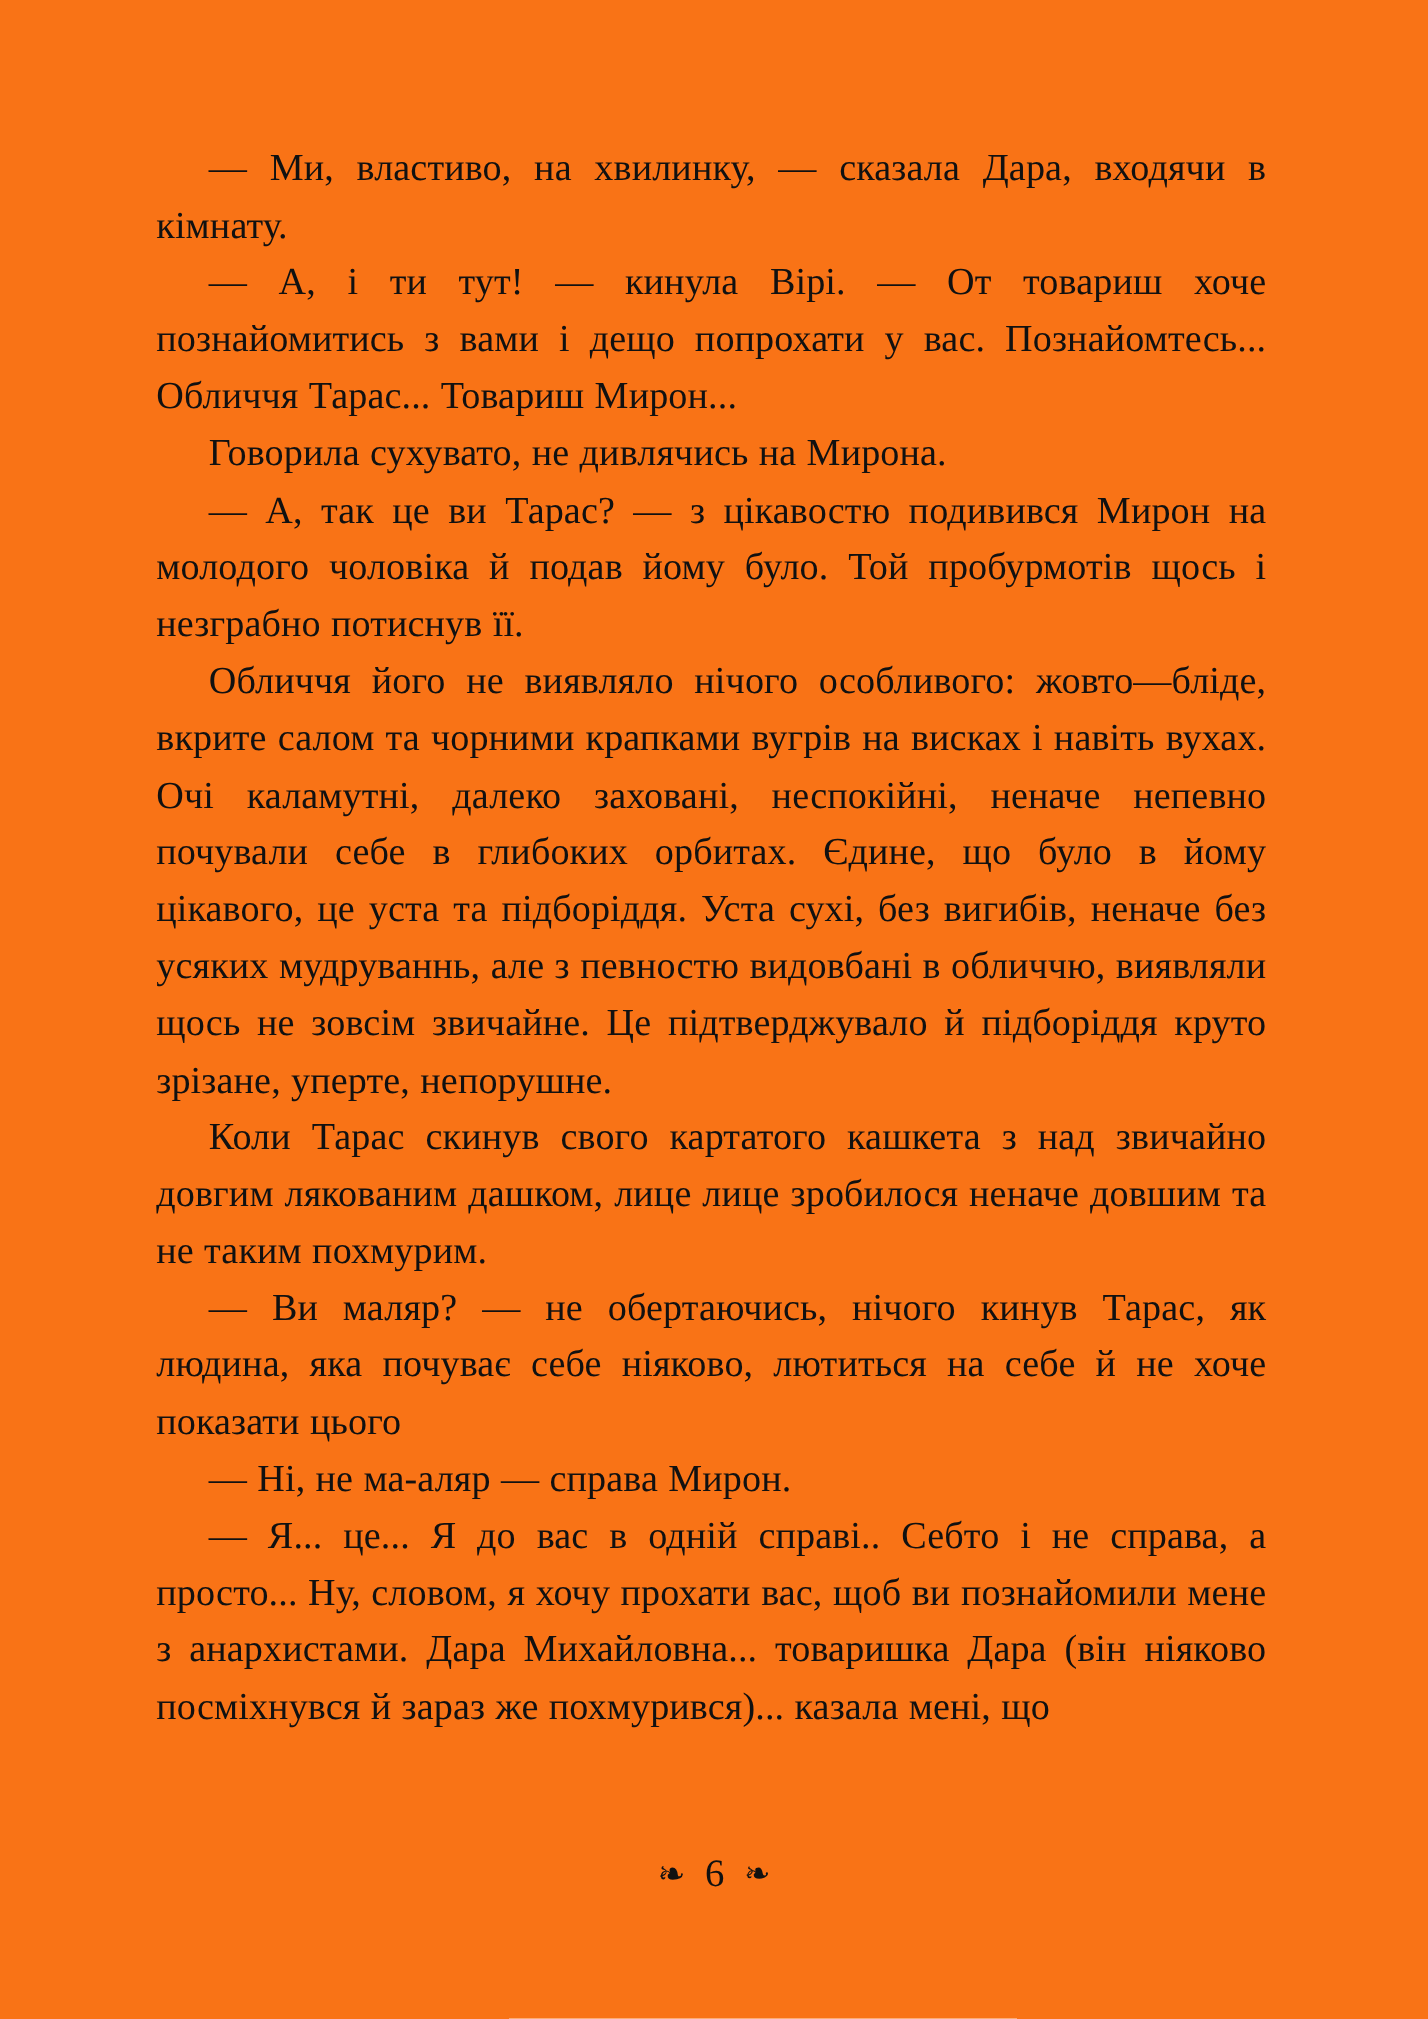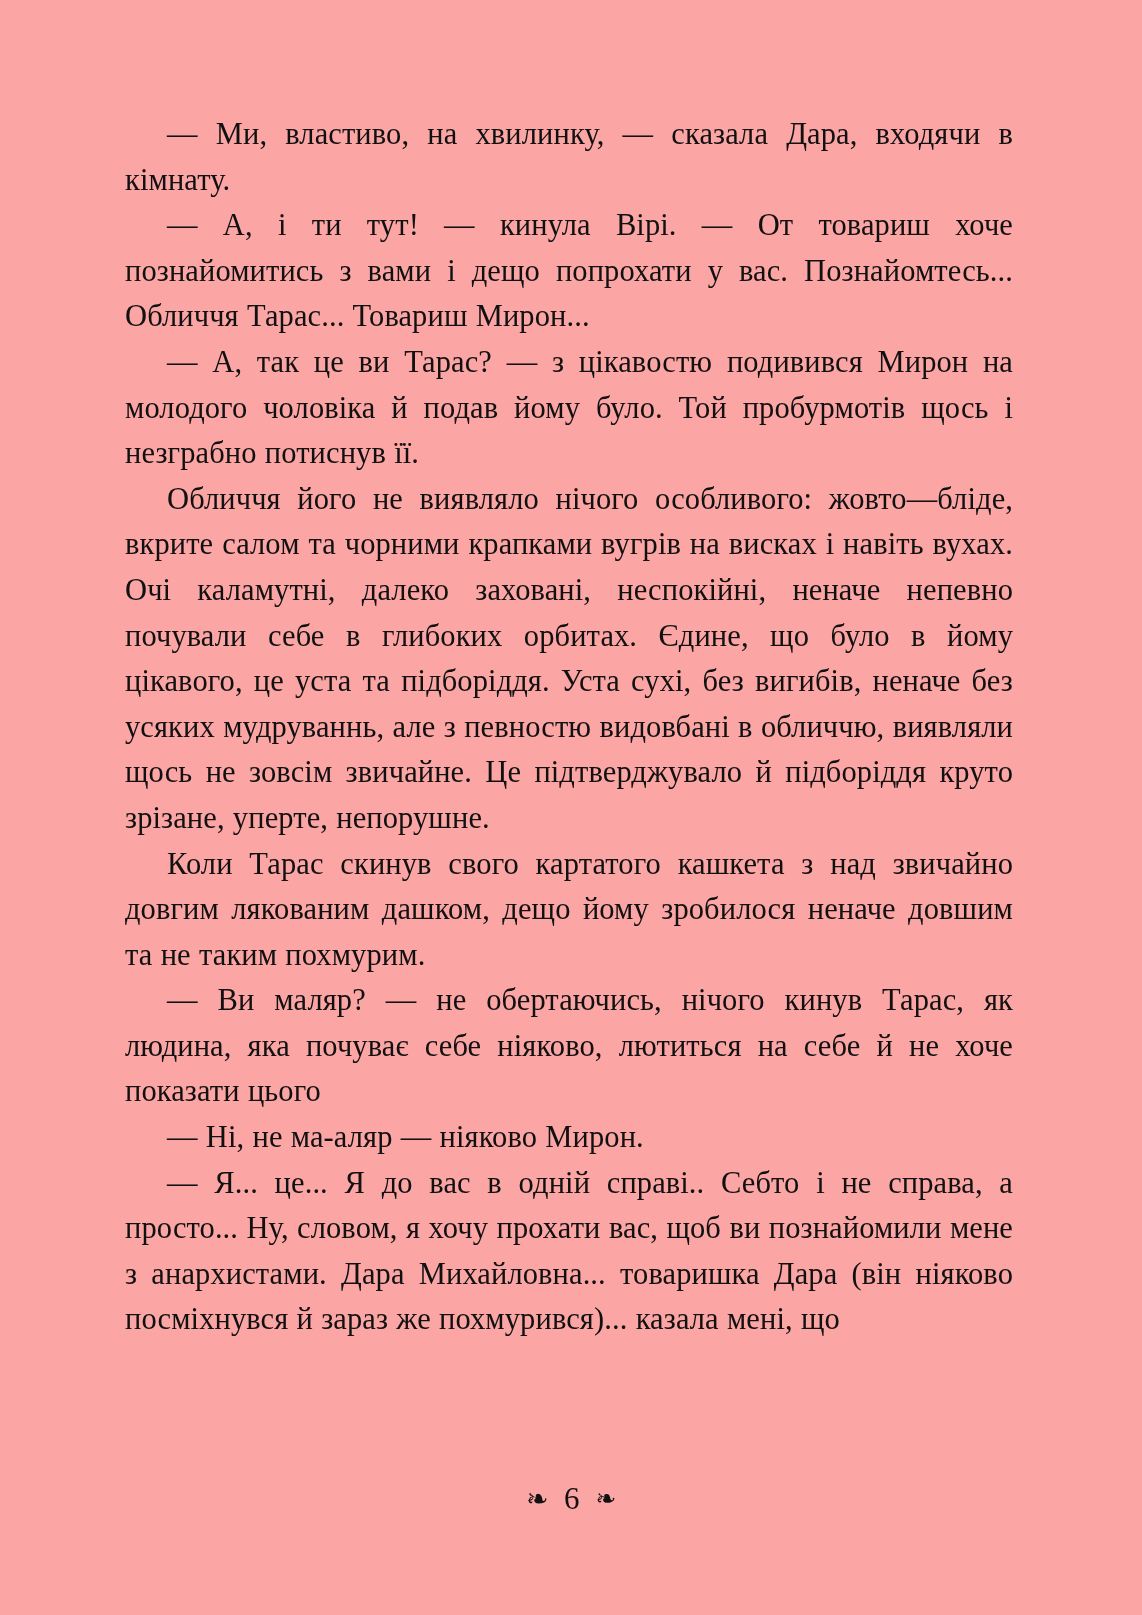--- a/index.html
+++ b/index.html
@@ -17,21 +17,21 @@
     position: relative;
     overflow: hidden;
   }
 
   .page {
     position: absolute;
     left: 0;
     top: 0;
     width: 1142px;
     height: 1615px;
-    background: #fca5a5;
+    background: #f97316;
   }
 
   .text-block {
     position: absolute;
     left: 125px;
     top: 112px;
     width: 888px;
   }
 
   p.para {
@@ -81,23 +81,24 @@
   }
 </style>
 </head>
 <body>
 
 <div class="page">
 
   <div class="text-block">
     <p class="para">— Ми, властиво, на хвилинку, — сказала Дара, входячи в кімнату.</p>
     <p class="para">— А, і ти тут! — кинула Вірі. — От товариш хоче познайомитись з вами і дещо попрохати у вас. Познайомтесь... Обличчя Тарас... Товариш Мирон...</p>
+    <p class="para">Говорила сухувато, не дивлячись на Мирона.</p>
     <p class="para">— А, так це ви Тарас? — з цікавостю подивився Мирон на молодого чоловіка й подав йому було. Той пробурмотів щось і незграбно потиснув її.</p>
     <p class="para">Обличчя його не виявляло нічого особливого: жовто—бліде, вкрите салом та чорними крапками вугрів на висках і навіть вухах. Очі каламутні, далеко заховані, неспокійні, неначе непевно почували себе в глибоких орбитах. Єдине, що було в йому цікавого, це уста та підборіддя. Уста сухі, без вигибів, неначе без усяких мудруваннь, але з певностю видовбані в обличчю, виявляли щось не зовсім звичайне. Це підтверджувало й підборіддя круто зрізане, уперте, непорушне.</p>
-    <p class="para">Коли Тарас скинув свого картатого кашкета з над звичайно довгим лякованим дашком, дещо йому зробилося неначе довшим та не таким похмурим.</p>
+    <p class="para">Коли Тарас скинув свого картатого кашкета з над звичайно довгим лякованим дашком, лице лице зробилося неначе довшим та не таким похмурим.</p>
     <p class="para">— Ви маляр? — не обертаючись, нічого кинув Тарас, як людина, яка почуває себе ніяково, лютиться на себе й не хоче показати цього</p>
-    <p class="para">— Ні, не ма-аляр — ніяково Мирон.</p>
+    <p class="para">— Ні, не ма-аляр — справа Мирон.</p>
     <p class="para">— Я... це... Я до вас в одній справі.. Себто і не справа, а просто... Ну, словом, я хочу прохати вас, щоб ви познайомили мене з анархистами. Дара Михайловна... товаришка Дара (він ніяково посміхнувся й зараз же похмурився)... казала мені, що</p>
   </div>
 
   <div class="folio"><span class="orn left">☙</span><span class="num">6</span><span class="orn right">❧</span></div>
 
 </div>
 
 </body></html>

